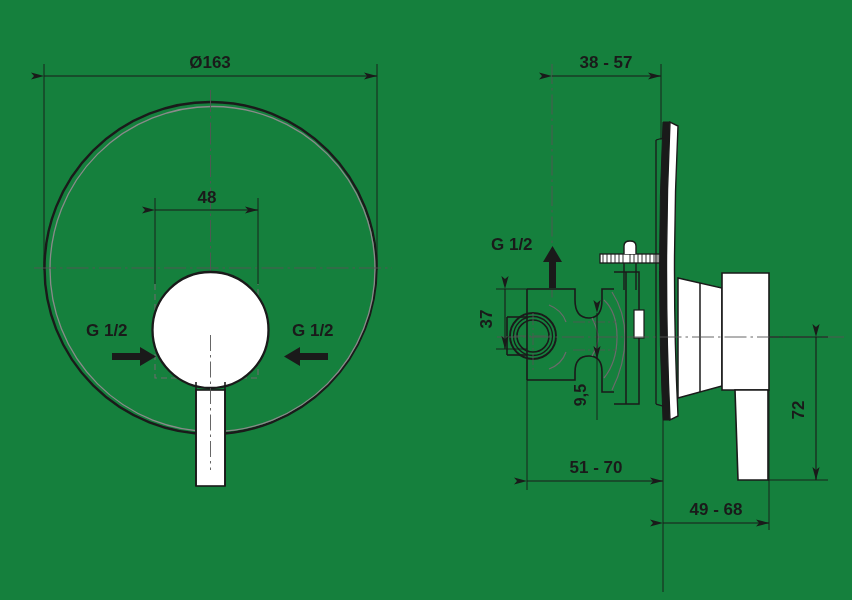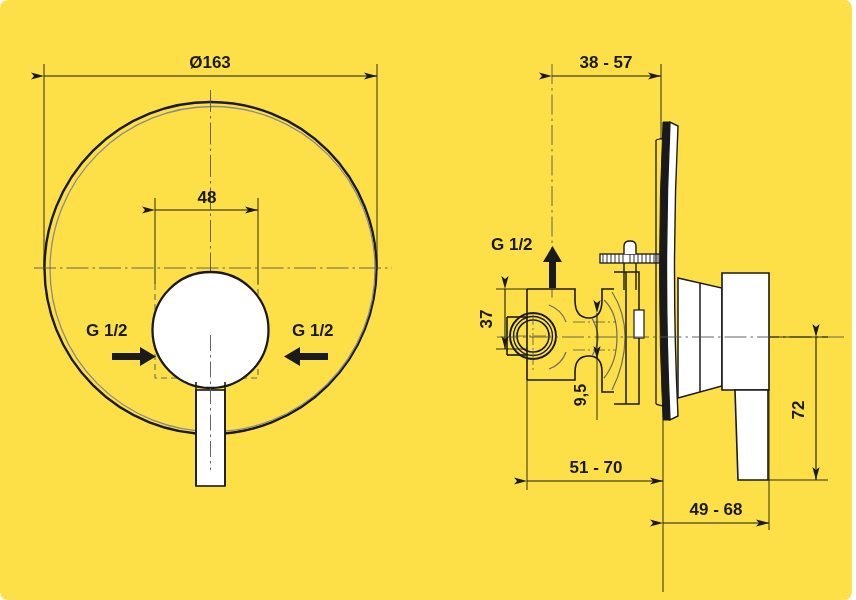--- a/index.html
+++ b/index.html
@@ -8,23 +8,22 @@
     background: #ffffff;
   }
   body {
     font-family: "Liberation Sans", sans-serif;
     color: #1a1a1a;
   }
   #drawing-root {
     position: relative;
     width: 852px;
     height: 600px;
-    background: #fde047;
+    background: #15803d;
     overflow: hidden;
-    border-radius: 8px;
   }
   #drawing-svg {
     position: absolute;
     top: 0;
     left: 0;
     width: 856px;
     height: 600px;
     display: block;
   }
   .dim-text {

